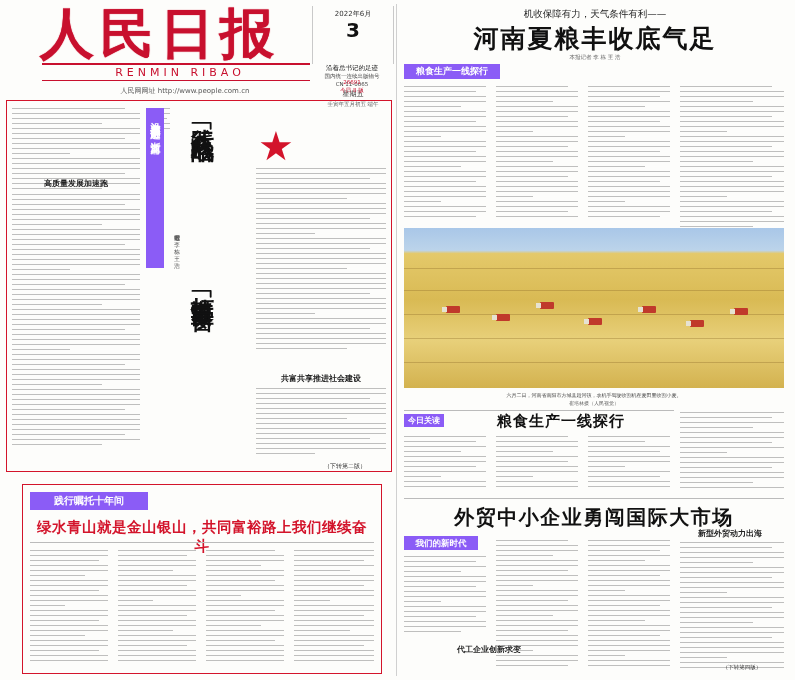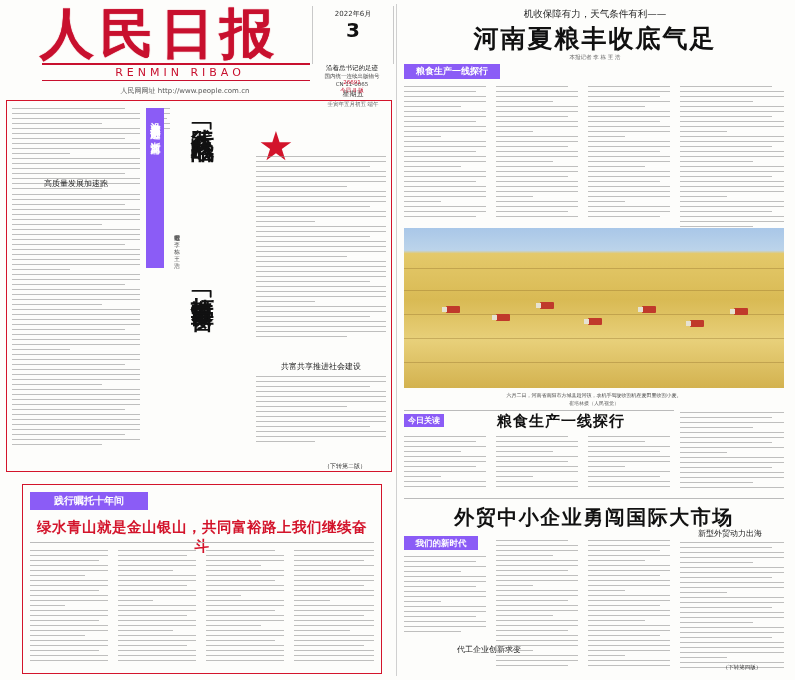--- a/index.html
+++ b/index.html
@@ -51,21 +51,21 @@
 
   .photo{position:absolute;background:linear-gradient(#a9c7e8 0%,#bcd4ea 14%,#e4c96a 16%,#d9ba54 45%,#e8d07a 70%,#d3b24f 100%);
          overflow:hidden;}
   .photo .field-line{position:absolute;height:1px;background:rgba(140,105,40,.35);}
   .harv{position:absolute;width:14px;height:7px;background:#c0392b;border-radius:1px;}
   .harv:after{content:"";position:absolute;left:-4px;top:1px;width:5px;height:5px;background:#e6e2d2;}
   .caption{position:absolute;font-size:5px;color:#444;text-align:center;}
 
   .star{position:absolute;color:#d3142b;font-size:40px;line-height:40px;}
   .centerlbl{position:absolute;text-align:center;font-size:6.5px;color:#333;}
-  .subhead{position:absolute;font-size:7.5px;color:#222;font-weight:normal;text-align:center;
+  .subhead{position:absolute;font-size:7.5px;color:#222;font-weight:bold;text-align:center;
            font-family:"DejaVu Serif","Liberation Serif",serif;}
   .byline{position:absolute;font-size:5.5px;color:#666;text-align:center;}
 </style>
 </head>
 <body>
 
 <div class="page">
 
   <div class="masthead">
     <div class="logo">人民日报</div>
@@ -186,21 +186,21 @@
     <div class="vtitle" style="left:2px;top:6px;font-size:10px;color:#fff;letter-spacing:1px;">沿着总书记的足迹·浙江篇</div>
   </div>
 
   <div class="vtitle" style="left:188px;top:110px;font-size:23px;letter-spacing:2px;">践行「八八战略」</div>
   <div class="vtitle" style="left:188px;top:278px;font-size:23px;letter-spacing:2px;">打造「重要窗口」</div>
 
   <div class="vtitle" style="left:172px;top:230px;font-size:6px;color:#555;font-weight:normal;letter-spacing:0;">本报记者 李 栋 王 浩</div>
 
   <div class="star" style="left:258px;top:126px;">★</div>
 
-  <div class="col" style="left:256px;top:156px;width:130px;height:292px;">
+  <div class="col" style="left:256px;top:168px;width:130px;height:292px;">
     <div class="lines">
       <div class="ln"></div>
         <div class="ln"></div>
         <div class="ln m"></div>
         <div class="ln"></div>
       <div class="ln"></div>
         <div class="ln"></div>
         <div class="ln s"></div>
         <div class="ln"></div>
       <div class="ln"></div>

